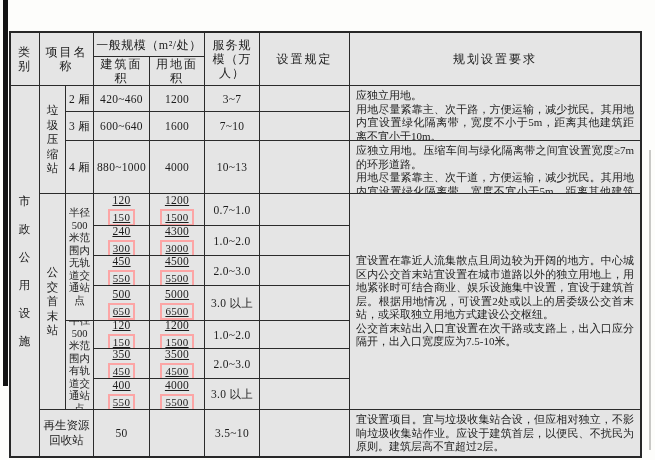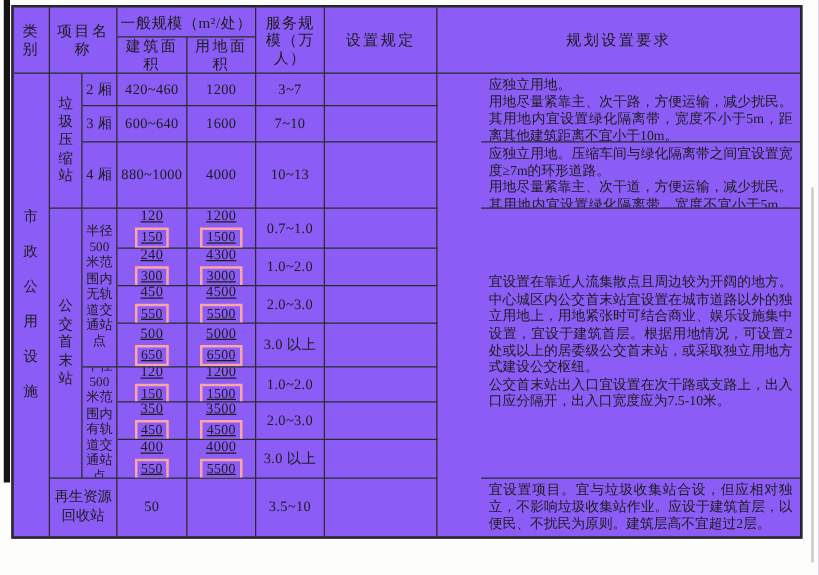--- a/index.html
+++ b/index.html
@@ -4,21 +4,21 @@
 <style>
   html,body{margin:0;padding:0;}
   body{
     width:655px;height:460px;position:relative;background:#fdfdfb;
     font-family:"Liberation Serif","DejaVu Serif",serif;color:#1c1c1c;
     overflow:hidden;
   }
   .scan-bar-left{position:absolute;left:3px;top:0;width:5px;height:386px;background:#141414;}
   .scan-edge-right{position:absolute;left:649px;top:150px;width:2px;height:300px;background:#c9c9c6;}
   .tbl{
-    position:absolute;left:9px;top:4px;background:#8b5cf6;
+    position:absolute;left:9px;top:31px;background:#e5e5e5;
     display:grid;
     grid-template-columns:29px 26px 28px 56px 55px 55px 90px 290px;
     grid-template-rows:24px 29px 26px 29px 53px 32px 30px 30px 35px 28px 30px 31px 46px;
     border:2px solid #272727;
   }
   .c{
     border-right:1px solid #2b2b2b;border-bottom:1px solid #2b2b2b;
     display:flex;align-items:center;justify-content:center;
     text-align:center;font-size:11.5px;line-height:14px;overflow:hidden;
     box-sizing:border-box;
@@ -29,21 +29,21 @@
   .hd-wrap{word-break:break-all;letter-spacing:1px;}
   .gs{letter-spacing:0.5px;font-size:12px;}
   .vcat{word-break:break-all;line-height:28px;font-size:11.5px;padding:0 2px;letter-spacing:1px;}
   .vlab{word-break:break-all;line-height:14.5px;font-size:11.5px;padding:0 2px;}
   .sub{word-break:break-all;font-size:10.5px;line-height:12.5px;padding:0 1px;}
   .num{font-size:11.5px;letter-spacing:0.3px;}
   .two{flex-direction:column;gap:2px;padding:1px 0;text-decoration:underline;}
   .boxed{border:2px solid #fca5a5;padding:0 3px;line-height:13px;display:inline-block;font-size:11px;}
   .req{
     justify-content:flex-start;align-items:center;text-align:justify;
-    font-size:11px;line-height:13.6px;padding:3px 6px;white-space:pre-line;margin-left:35px;
+    font-size:11px;line-height:13.6px;padding:3px 6px;white-space:pre-line;
   }
   .req-top{align-items:flex-start;}
 </style>
 </head>
 <body>
 
 <div class="scan-bar-left"></div>
 <div class="scan-edge-right"></div>
 
 <div class="tbl">

